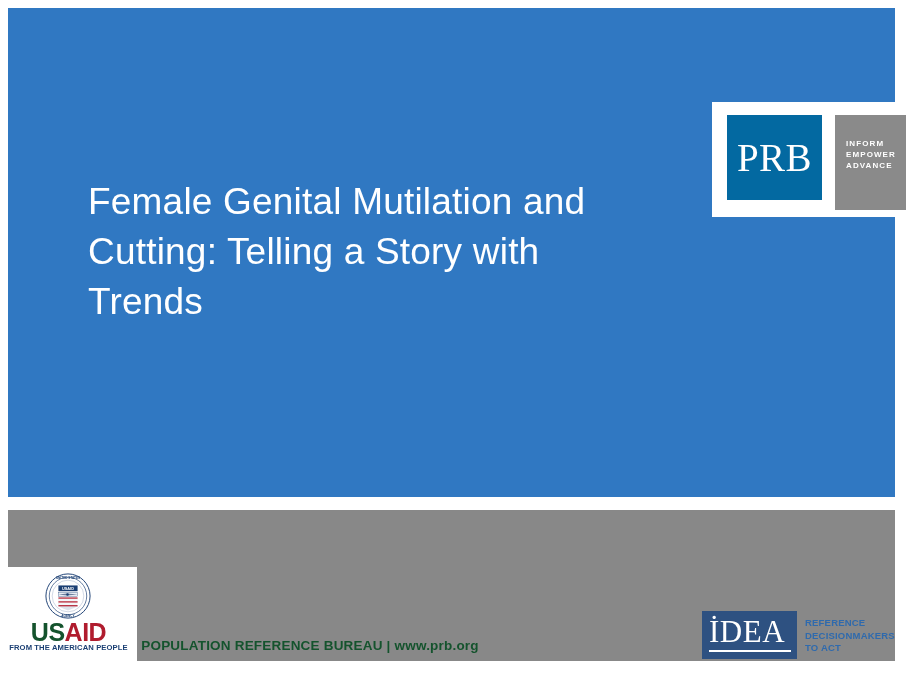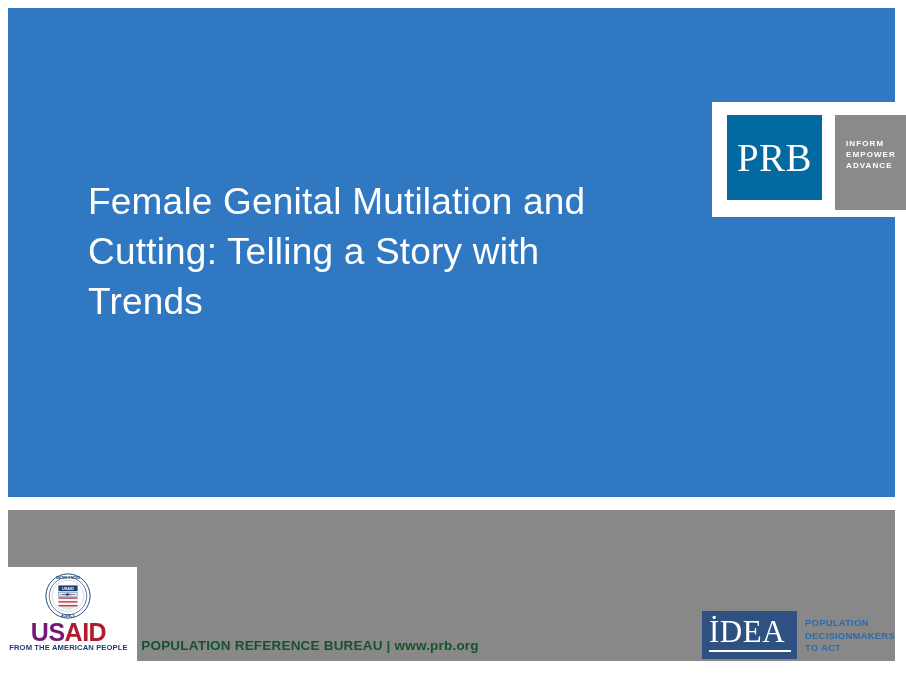--- a/index.html
+++ b/index.html
@@ -135,21 +135,21 @@
     position: absolute;
     left: 0;
     top: 53px;
     width: 137px;
     text-align: center;
     font-size: 25px;
     font-weight: 700;
     letter-spacing: -0.5px;
     line-height: 1;
   }
-  .usaid-word .us { color: #701a75; }
+  .usaid-word .us { color: #14532d; }
   .usaid-word .aid { color: #b01c2e; margin-top: 35px; }
   .usaid-sub {
     position: absolute;
     left: 0;
     top: 77px;
     width: 137px;
     text-align: center;
     color: #1b3f73;
     font-size: 7.5px;
     font-weight: 700;
@@ -254,18 +254,18 @@
       <span class="us">US</span><span class="aid">AID</span>
     </div>
     <div class="usaid-sub">FROM THE AMERICAN PEOPLE</div>
   </div>
 
   <div class="idea-logo">
     <div class="idea-mark">
       <span class="idea-mark-text">İDEA</span>
       <span class="idea-underline"></span>
     </div>
-    <div class="idea-tag">POPULATION
+    <div class="idea-tag">REFERENCE
 DECISIONMAKERS
 TO ACT</div>
   </div>
 
 </div>
 
 </body></html>

